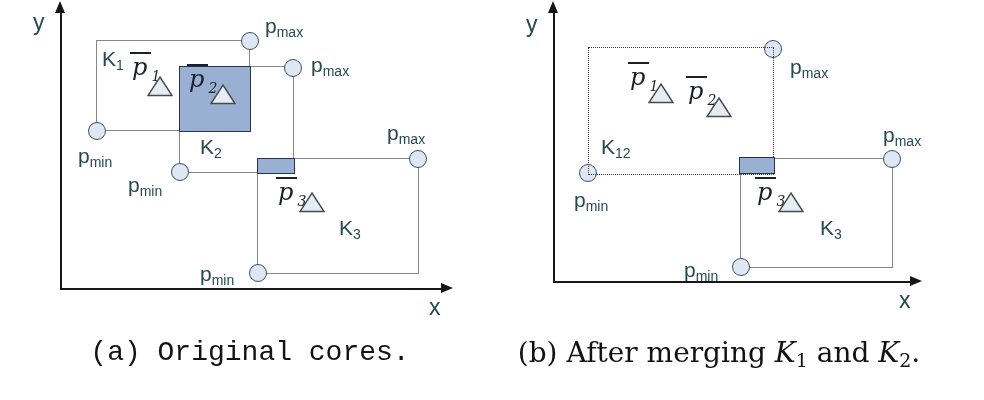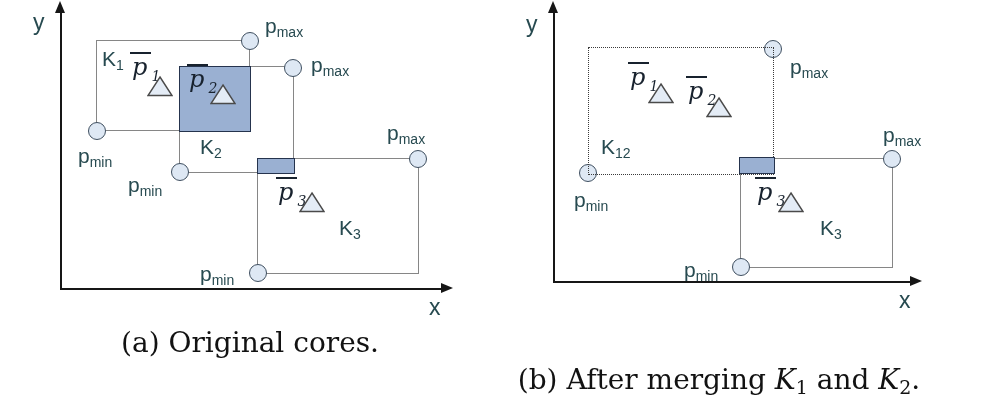--- a/index.html
+++ b/index.html
@@ -81,21 +81,21 @@
       </svg>
     <div class="pbar" style="left:187px;top:64px;"><span class="over">p</span><span class="psub">2</span></div>
     <svg class="tri" style="left:210px;top:83px;" width="26" height="22">
         <polygon points="13,2 25,20.5 1,20.5" fill="#e4ecf6" stroke="#4a4a4a" stroke-width="1.4"></polygon>
       </svg>
     <div class="pbar" style="left:276px;top:177px;"><span class="over">p</span><span class="psub">3</span></div>
     <svg class="tri" style="left:299px;top:191px;" width="26" height="22">
         <polygon points="13,2 25,20.5 1,20.5" fill="#e4ecf6" stroke="#4a4a4a" stroke-width="1.4"></polygon>
       </svg>
 
-    <div class="caption" style="left:60px;top:325px;width:380px;"><span>(a) Original cores.</span></div>
+    <div class="caption" style="left:60px;top:335px;width:380px;font-family:Liberation Mono, monospace;"><span>(a) Original cores.</span></div>
   </div>
 
   <div>
 
     <div class="axline" style="left:553px;top:12px;width:2px;height:271px;"></div>
     <div class="arrow-up" style="left:548px;top:1px;"></div>
     <div class="axline" style="left:554px;top:281px;width:357px;height:2px;"></div>
     <div class="arrow-right" style="left:910px;top:276px;"></div>
     <div class="slbl" style="left:526px;top:13px;font-size:23px;"><span>y</span></div>
     <div class="slbl" style="left:899px;top:289px;font-size:23px;"><span>x</span></div>
@@ -125,16 +125,16 @@
       </svg>
     <div class="pbar" style="left:686px;top:76px;"><span class="over">p</span><span class="psub">2</span></div>
     <svg class="tri" style="left:706px;top:96px;" width="26" height="22">
         <polygon points="13,2 25,20.5 1,20.5" fill="#e4ecf6" stroke="#4a4a4a" stroke-width="1.4"></polygon>
       </svg>
     <div class="pbar" style="left:755px;top:177px;"><span class="over">p</span><span class="psub">3</span></div>
     <svg class="tri" style="left:778px;top:191px;" width="26" height="22">
         <polygon points="13,2 25,20.5 1,20.5" fill="#e4ecf6" stroke="#4a4a4a" stroke-width="1.4"></polygon>
       </svg>
 
-    <div class="caption" style="left:478px;top:335px;width:482px;margin-top:27px;"><span>(b) After merging </span><span class="cal">K</span><span class="csub">1</span><span> and </span><span class="cal">K</span><span class="csub">2</span><span>.</span></div>
+    <div class="caption" style="left:478px;top:335px;width:482px;"><span>(b) After merging </span><span class="cal">K</span><span class="csub">1</span><span> and </span><span class="cal">K</span><span class="csub">2</span><span>.</span></div>
   </div>
 
 </div>
 
 </body></html>

